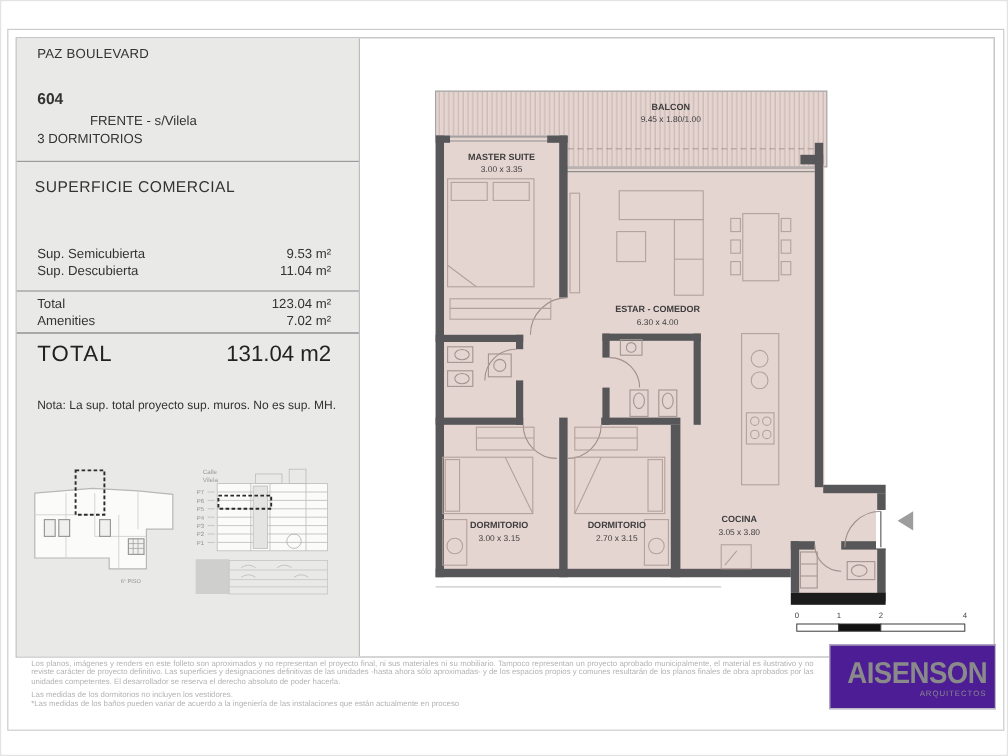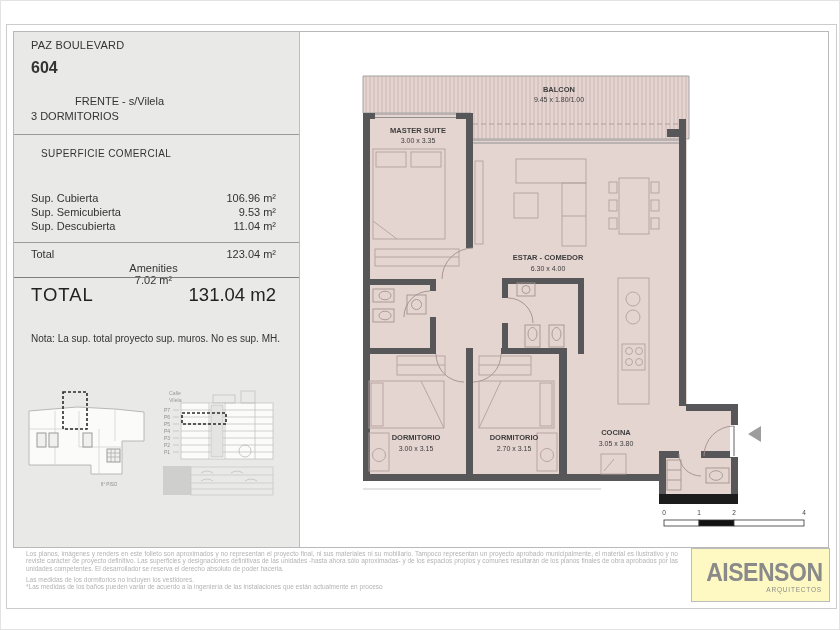--- a/index.html
+++ b/index.html
@@ -4,45 +4,45 @@
 <style>
   html,body{margin:0;padding:0;background:#fff;}
   .page{position:relative;width:840px;height:630px;background:#ffffff;
         font-family:"Liberation Sans",sans-serif;overflow:hidden;
         border:1px solid #e3e3e3;box-sizing:border-box;}
   .outer-frame{position:absolute;left:5px;top:23px;width:829px;height:583px;
         border:1px solid #cccccc;}
   .inner-box{position:absolute;left:12px;top:30px;width:814px;height:515px;
         border:1px solid #b9b9b9;background:#ffffff;}
   .info-panel{position:absolute;left:0;top:0;width:285px;height:515px;
-        background:#e9e9e7;border-right:1px solid #bdbdbd;text-align:center;}
+        background:#e9e9e7;border-right:1px solid #bdbdbd;}
   .ip-text{position:absolute;color:#333;}
   .t-project{left:17px;top:7px;font-size:11px;letter-spacing:.2px;}
-  .t-unit{left:17px;top:27px;font-size:16px;font-weight:bold;}
+  .t-unit{left:17px;top:43px;font-size:13px;font-weight:bold;}
   .t-front{left:17px;top:63px;font-size:11px;padding-left:44px;}
   .t-dorms{left:17px;top:78px;font-size:11px;}
   .hr{position:absolute;left:0;width:285px;border-top:1px solid #9b9b9b;}
   .hr1{top:102px;} .hr2{top:210px;} .hr3{top:245px;border-top:1px solid #7f7f7f;}
-  .t-heading{left:27px;top:116px;font-size:10px;letter-spacing:.4px;}
+  .t-heading{left:15px;top:116px;font-size:13px;letter-spacing:.4px;}
   .srow{position:absolute;left:17px;width:245px;display:flex;
         justify-content:space-between;font-size:11px;color:#333;}
   .r0{top:160px;} .r1{top:174px;} .r2{top:188px;gap:33px;}
-  .r3{top:216px;} .r4{top:230px;flex-direction:column;}
+  .r3{top:216px;} .r4{top:230px;}
   .grand{position:absolute;left:17px;top:252px;width:245px;display:flex;
         justify-content:space-between;font-size:18.5px;color:#222;}
   .grand .gl{letter-spacing:1px;}
   .t-note{left:17px;top:301px;font-size:10px;color:#333;}
   .mini-svg{position:absolute;left:5px;top:347px;}
   .plan-svg{position:absolute;left:300px;top:60px;}
   .footer-text{position:absolute;color:#b3b3b3;font-size:6.5px;line-height:7.3px;
         width:652px;text-align:justify;}
   .ft1{left:25px;top:549px;}
   .ft2{left:25px;top:575px;text-align:left;}
-  .logo-box{position:absolute;left:690px;top:547px;width:137px;height:52px;
-        border:1px solid #bdbdbd;background:#fef9c3;text-align:right;}
+  .logo-box{position:absolute;left:690px;top:536px;width:137px;height:52px;
+        border:1px solid #bdbdbd;background:#4c1d95;text-align:right;}
   .logo-main{position:absolute;right:6px;top:9px;font-size:25px;font-weight:bold;
         color:#8a8a8a;transform:scaleX(.92);transform-origin:right;
         letter-spacing:-.5px;}
   .logo-sub{position:absolute;right:7px;top:37px;font-size:6.5px;color:#8a8a8a;
         letter-spacing:.8px;}
   svg text{font-family:"Liberation Sans",sans-serif;}
 </style>
 </head>
 <body>
 
@@ -51,24 +51,20 @@
 
   <div class="inner-box">
     <div class="info-panel">
       <div class="ip-text t-project">PAZ BOULEVARD</div>
       <div class="ip-text t-unit">604</div>
       <div class="ip-text t-front">FRENTE - s/Vilela</div>
       <div class="ip-text t-dorms">3 DORMITORIOS</div>
       <div class="hr hr1"></div>
       <div class="ip-text t-heading">SUPERFICIE COMERCIAL</div>
 
-      <div class="srow r0">
-        <span>Sup. Cubierta</span>
-        <span>106.96 m²</span>
-      </div>
       <div class="srow r1">
         <span>Sup. Semicubierta</span>
         <span>9.53 m²</span>
       </div>
       <div class="srow r2">
         <span>Sup. Descubierta</span>
         <span>11.04 m²</span>
       </div>
       <div class="hr hr2"></div>
       <div class="srow r3">

